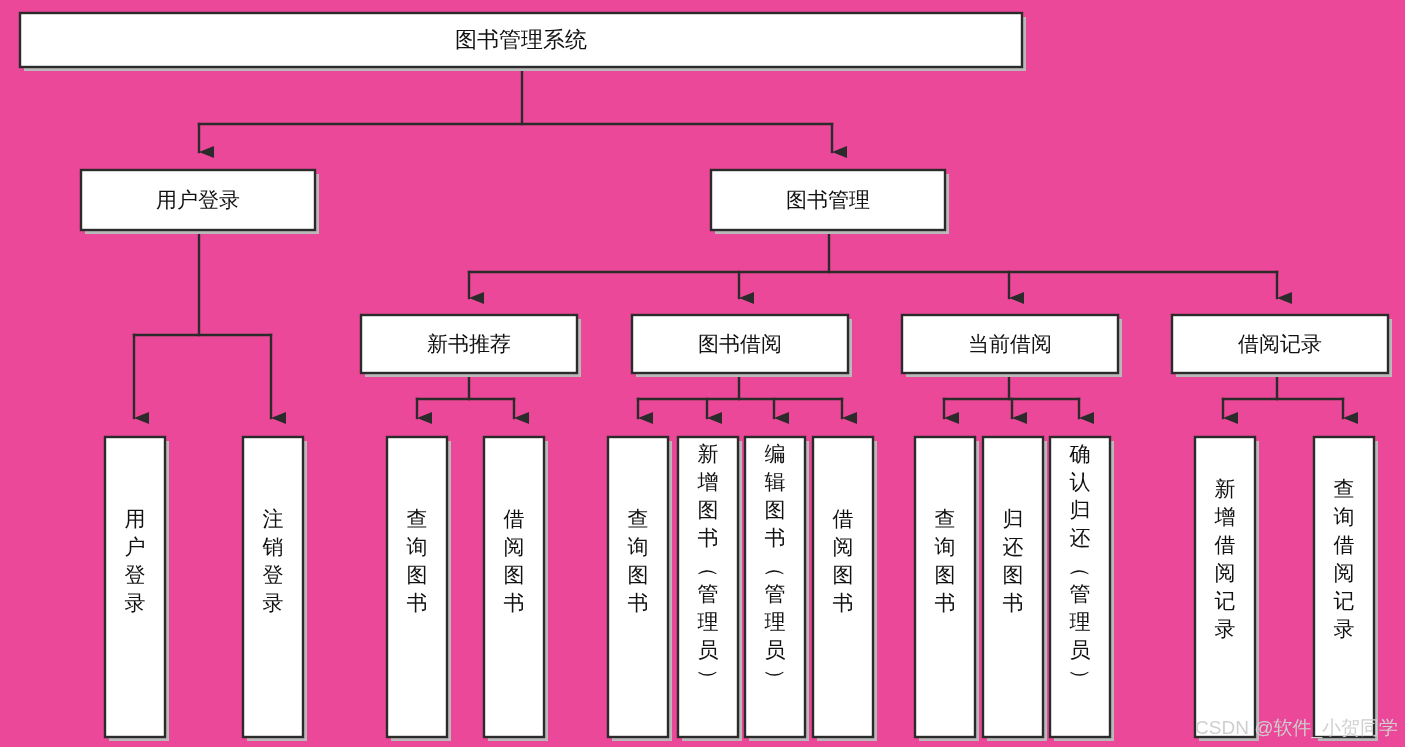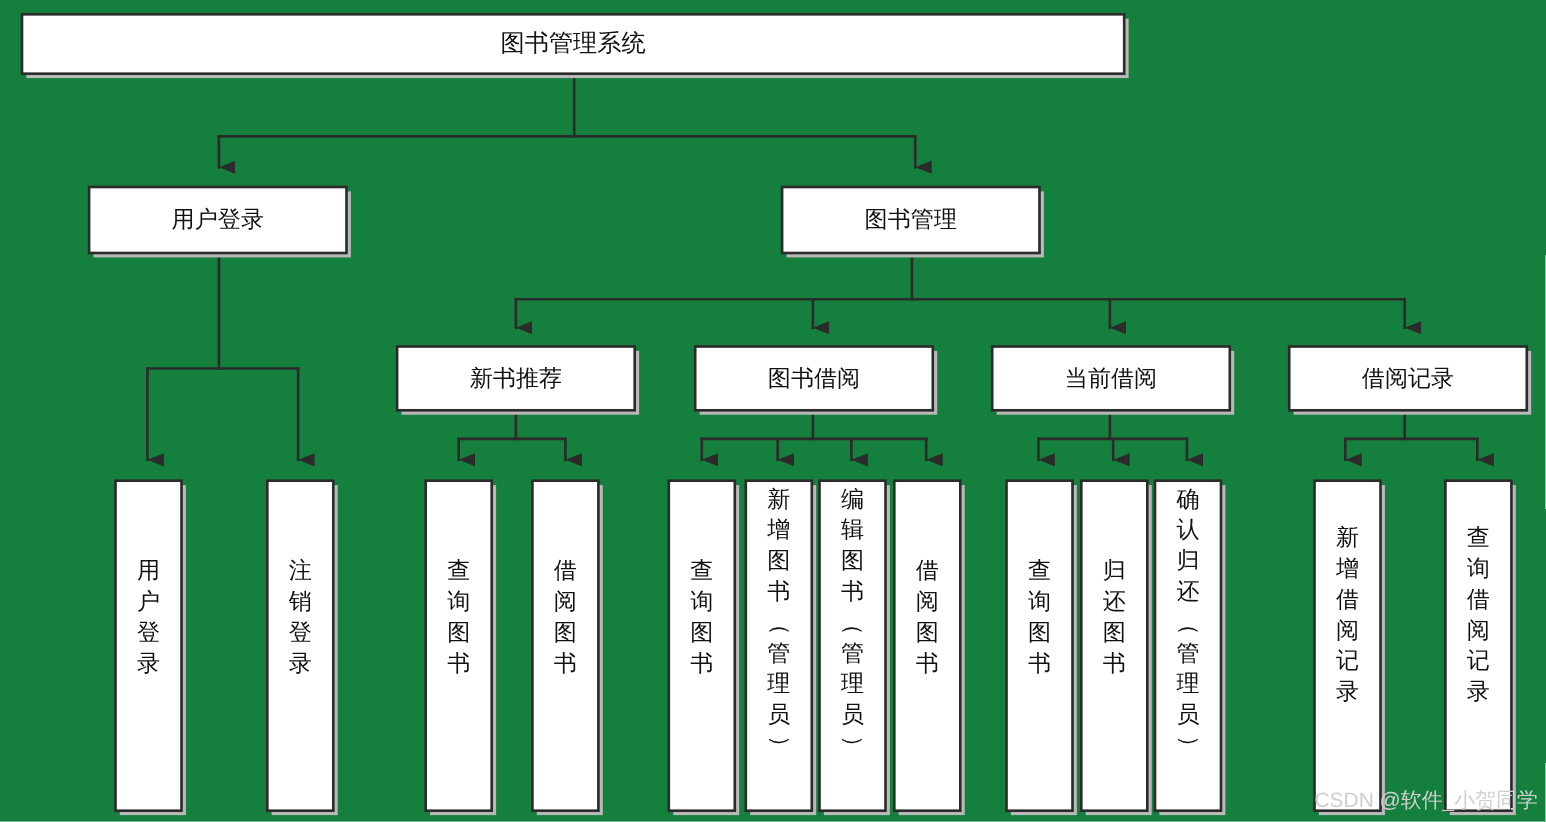--- a/index.html
+++ b/index.html
@@ -8,21 +8,21 @@
     padding: 0;
     background: #ffffff;
   }
   body {
     font-family: "Liberation Sans", "DejaVu Sans", sans-serif;
   }
   #diagram-root {
     position: relative;
     width: 1405px;
     height: 747px;
-    background: #15803d;
+    background: #ec4899;
     overflow: hidden;
   }
   svg.diagram-canvas {
     position: absolute;
     top: 0;
     left: 0;
     width: 1405px;
     height: 747px;
     display: block;
   }

